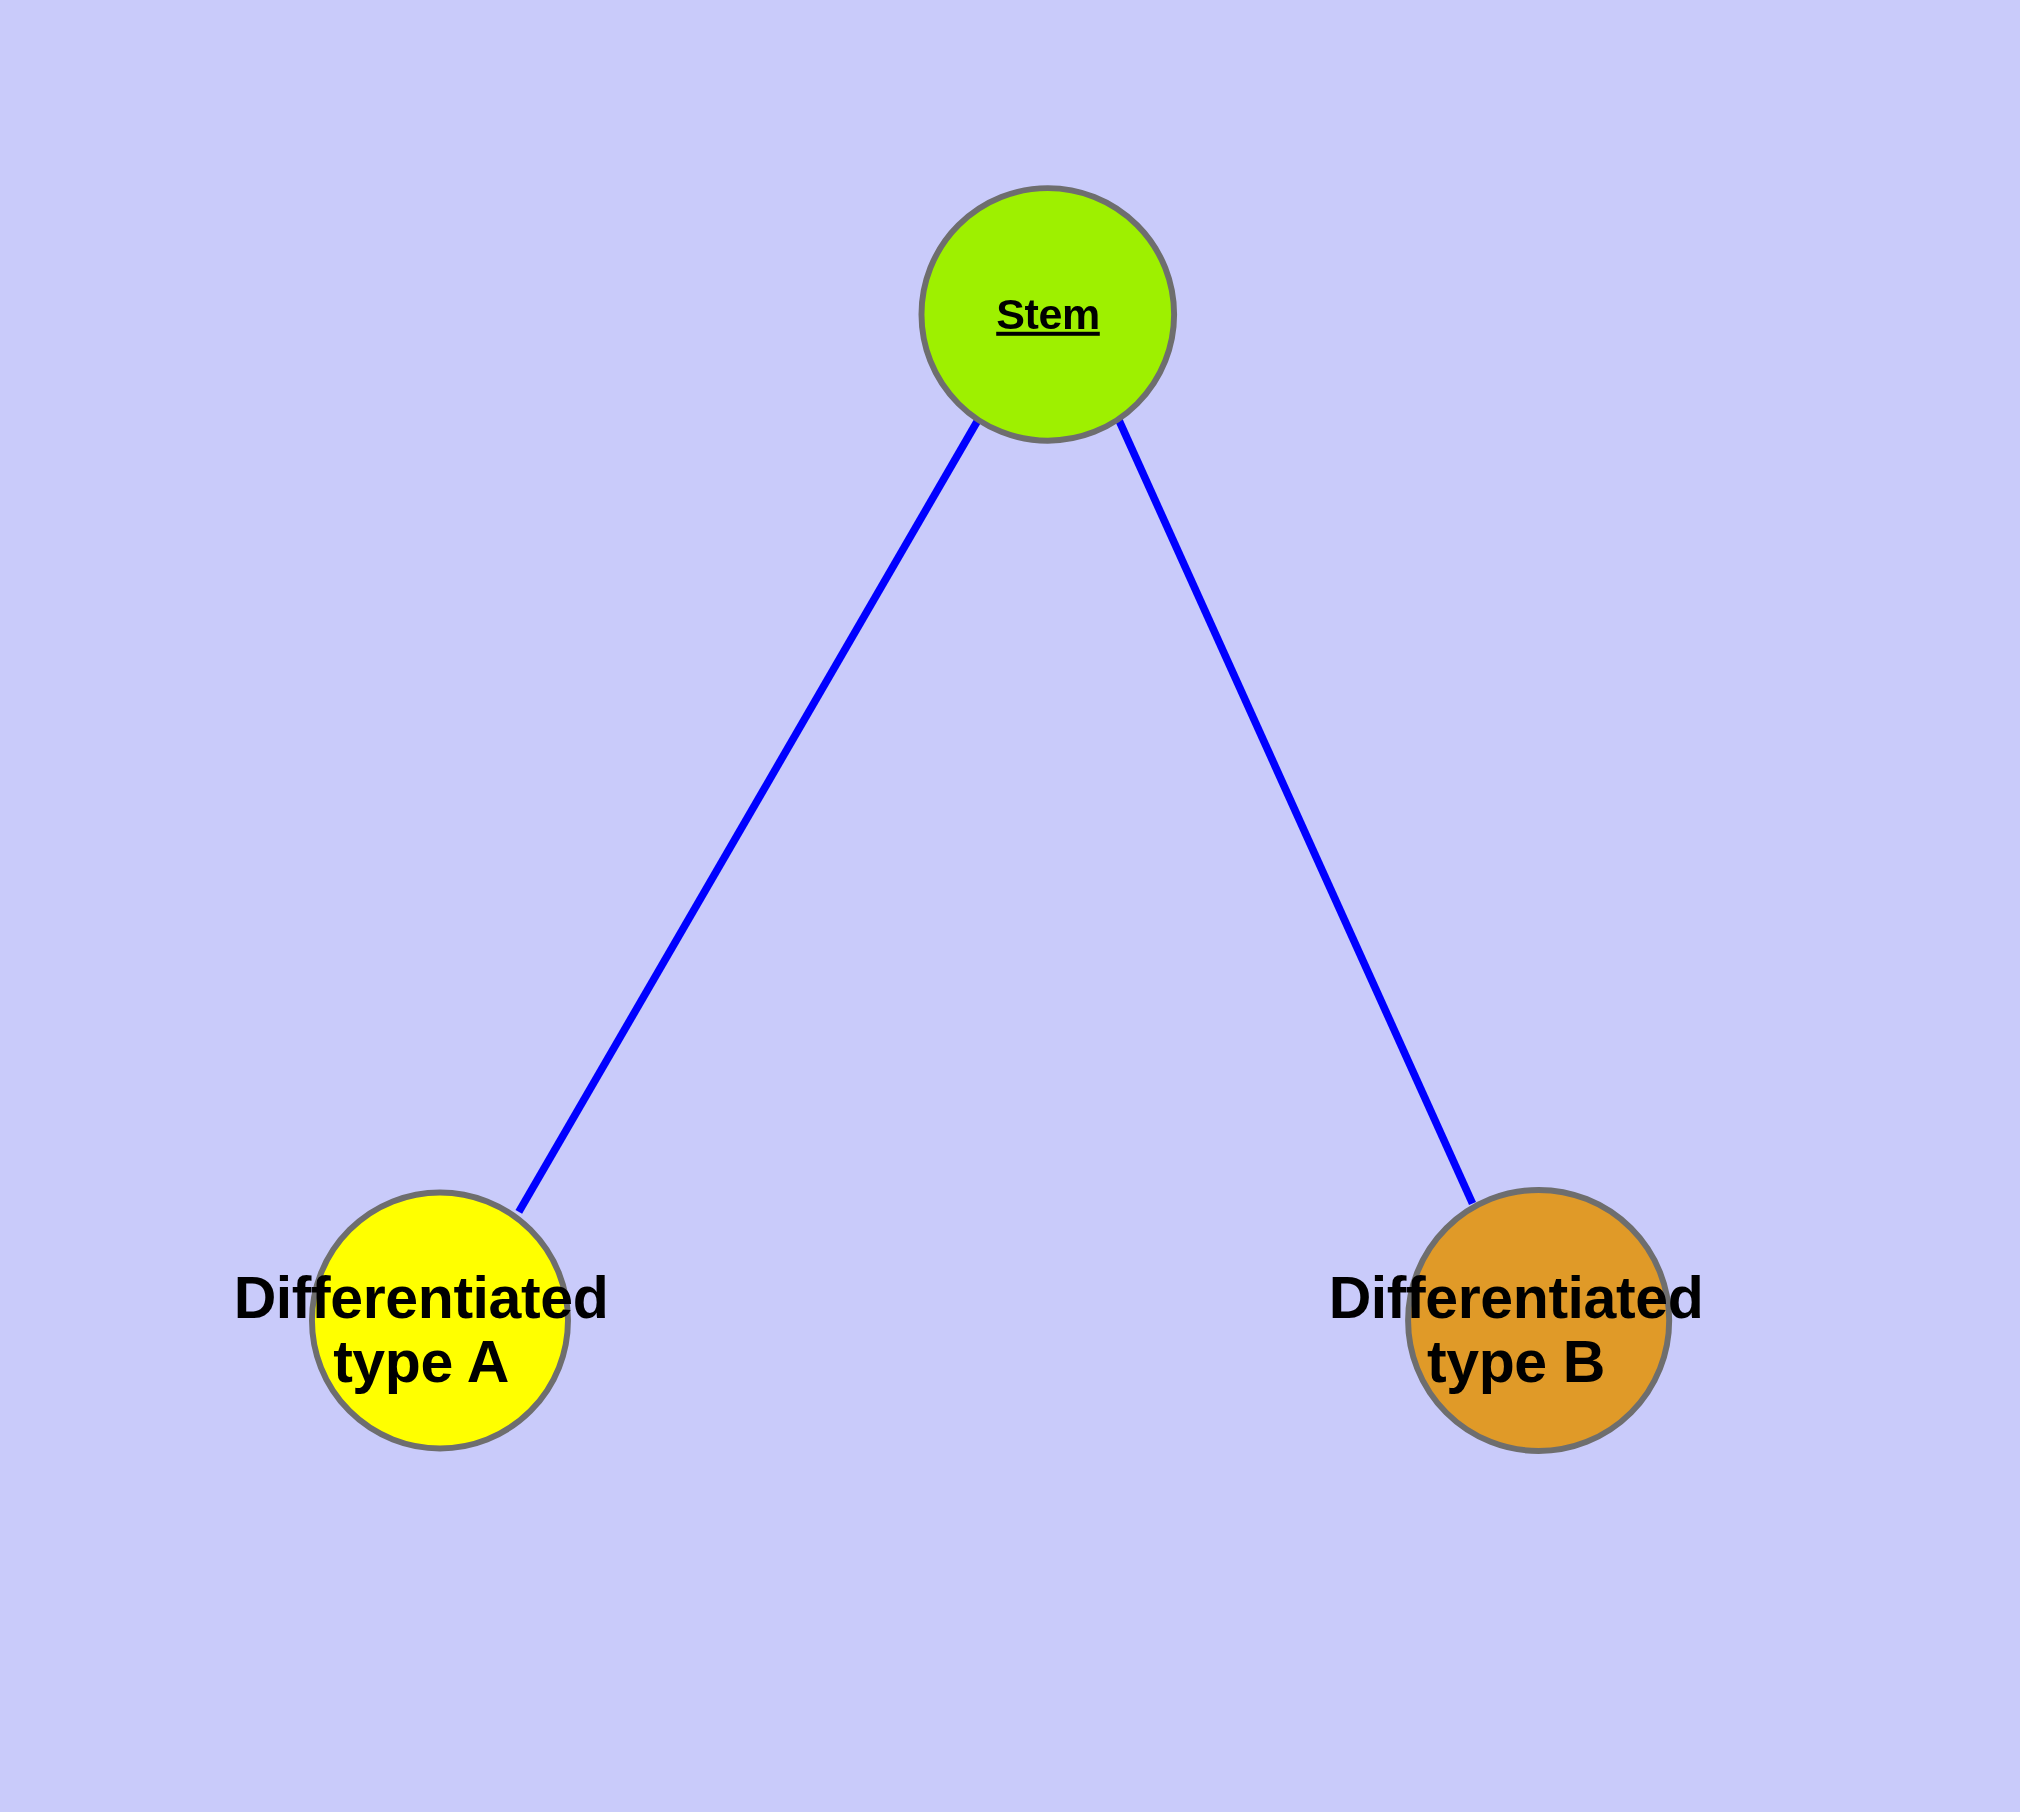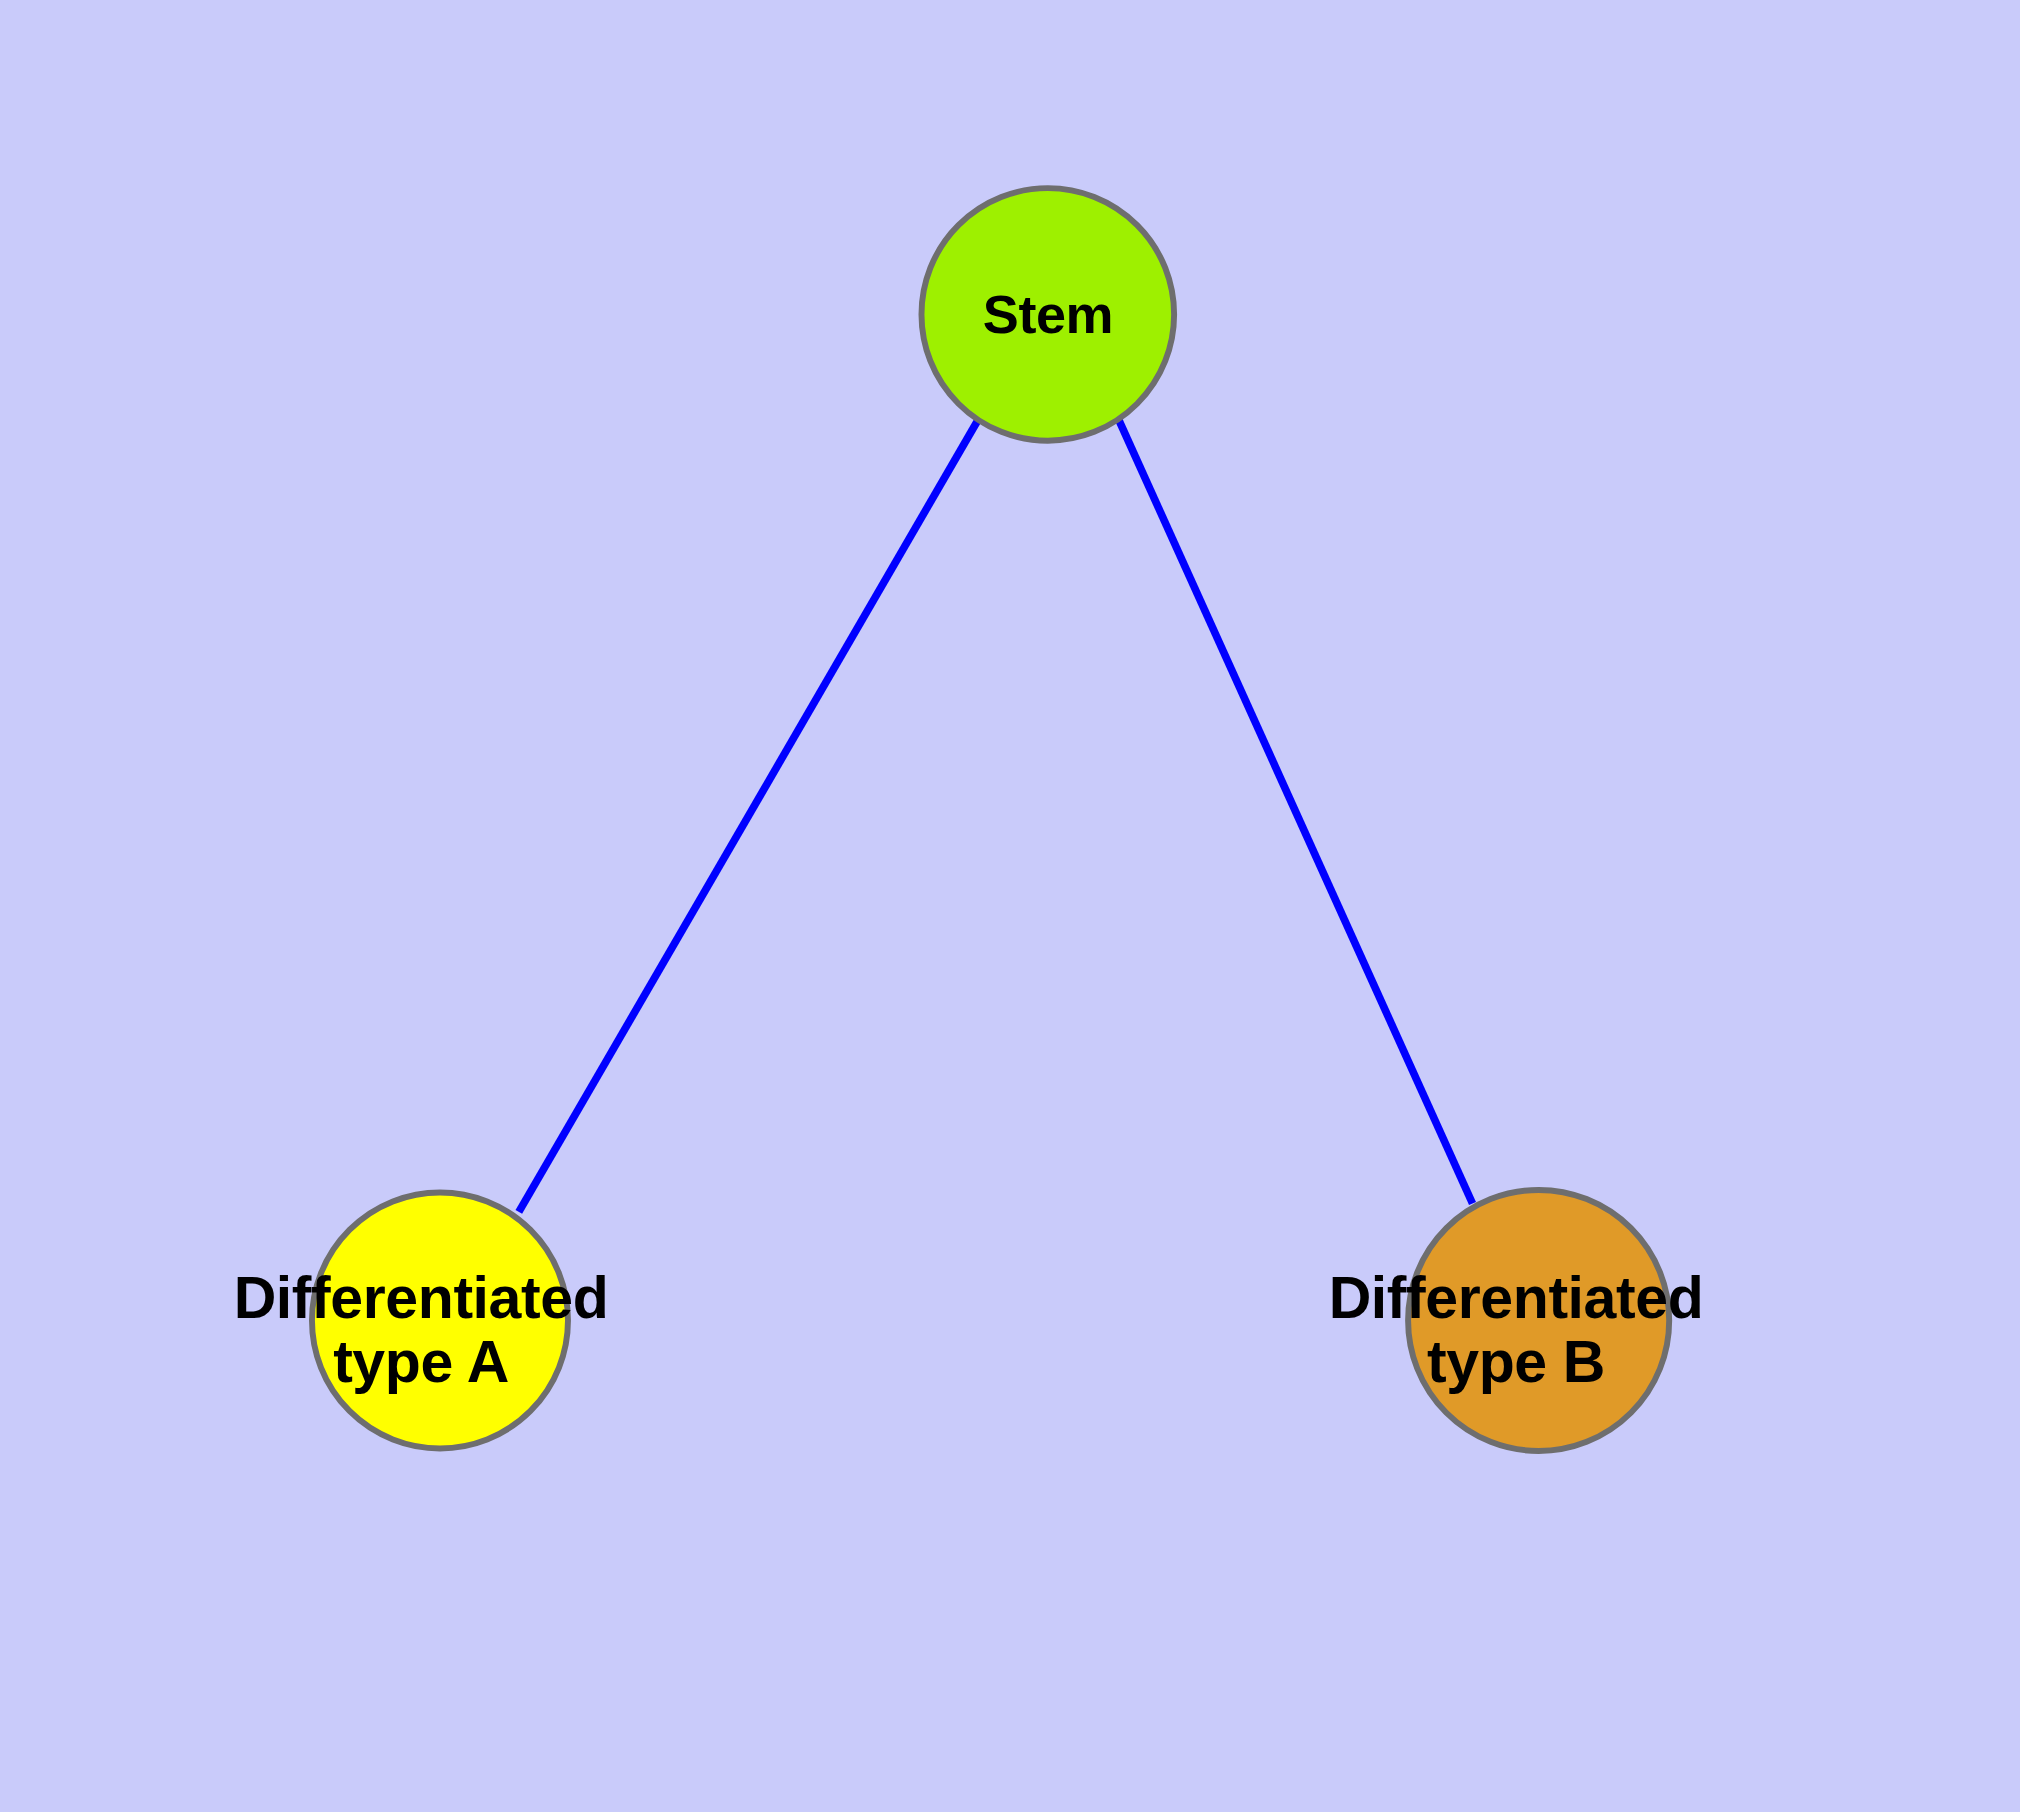--- a/index.html
+++ b/index.html
@@ -53,21 +53,21 @@
       <line id="edge-stem-diff_b" x1="1320" y1="496" x2="1737" y2="1420" stroke="#0000ff" stroke-width="9" stroke-linecap="butt"></line>
     </g>
 
     <g id="node-layer">
       <circle id="node-stem" cx="1236" cy="371" r="149" fill="#9ef000" stroke="#6e6e6e" stroke-width="7"></circle>
       <circle id="node-diff_a" cx="519" cy="1558" r="151" fill="#ffff00" stroke="#6e6e6e" stroke-width="7"></circle>
       <circle id="node-diff_b" cx="1815" cy="1558" r="154" fill="#e09a28" stroke="#6e6e6e" stroke-width="7"></circle>
     </g>
   </svg>
 
-  <div class="node-label label-stem" id="label-stem" style="left: 1048px; top: 314px; font-size: 54px; color: rgb(0, 0, 0);">Stem</div>
+  <div class="node-label label-stem" id="label-stem" style="left: 1048px; top: 314px; font-size: 43px; color: rgb(0, 0, 0); text-decoration: underline;">Stem</div>
 
   <div class="node-label label-branch" id="label-diff_a" style="left: 421px; top: 1331px; font-size: 59px; color: rgb(0, 0, 0);">Differentiated
 type A</div>
 
   <div class="node-label label-branch" id="label-diff_b" style="left: 1516px; top: 1331px; font-size: 59px; color: rgb(0, 0, 0);">Differentiated
 type B</div>
 
 </div>
 
 

